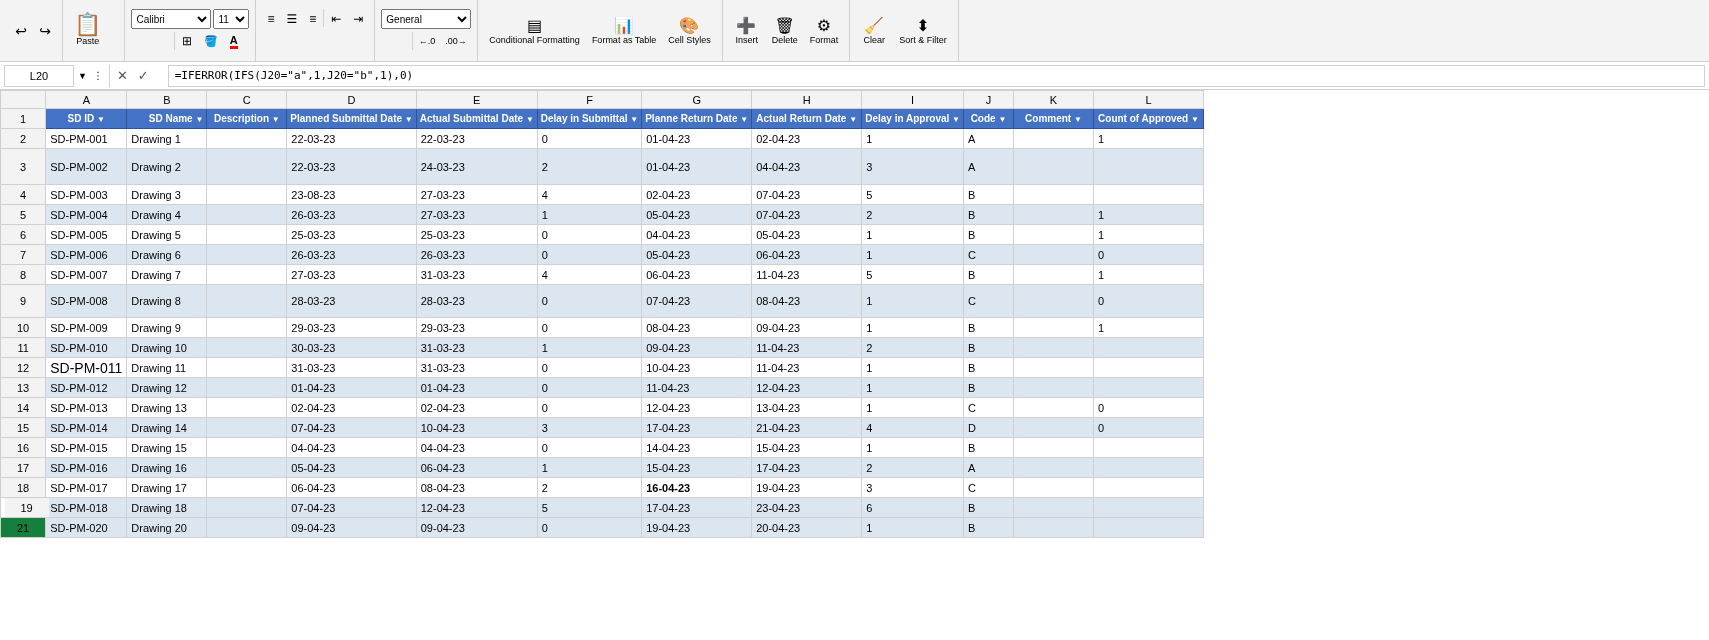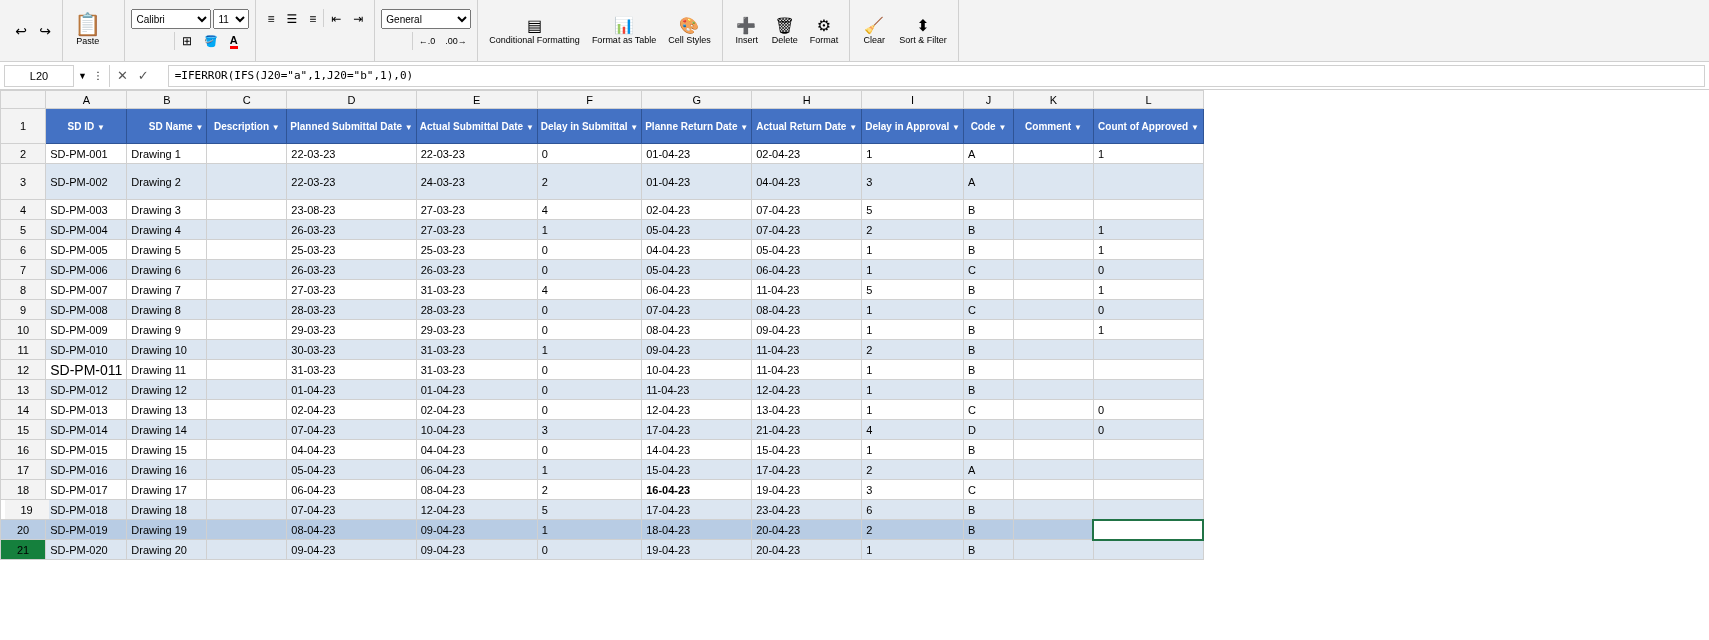--- a/index.html
+++ b/index.html
@@ -171,21 +171,21 @@
         <td style="background:#f3f3f3;text-align:center;width:30px;border:1px solid #d0d0d0;font-size:11px;position:sticky;left:0;z-index:1;">1</td>
 
       <td style="background: rgb(68, 114, 196); color: white; font-weight: bold; text-align: center; font-size: 10px; padding: 1px 3px; height: 20px; border: 1px solid rgb(47, 84, 150); width: 80px; overflow: hidden; white-space: nowrap;">SD ID <span style="font-size:8px;">▼</span></td>
           <td style="background: rgb(68, 114, 196); color: white; font-weight: bold; text-align: right; font-size: 10px; padding: 1px 3px; height: 20px; border: 1px solid rgb(47, 84, 150); width: 80px; overflow: hidden; white-space: nowrap;">SD Name <span style="font-size:8px;">▼</span></td>
           <td style="background: rgb(68, 114, 196); color: white; font-weight: bold; text-align: center; font-size: 10px; padding: 1px 3px; height: 20px; border: 1px solid rgb(47, 84, 150); width: 80px; overflow: hidden; white-space: nowrap;">Description <span style="font-size:8px;">▼</span></td>
           <td style="background: rgb(68, 114, 196); color: white; font-weight: bold; text-align: center; font-size: 10px; padding: 1px 3px; height: 20px; border: 1px solid rgb(47, 84, 150); width: 120px; overflow: hidden; white-space: nowrap;">Planned Submittal Date <span style="font-size:8px;">▼</span></td>
           <td style="background: rgb(68, 114, 196); color: white; font-weight: bold; text-align: center; font-size: 10px; padding: 1px 3px; height: 20px; border: 1px solid rgb(47, 84, 150); width: 120px; overflow: hidden; white-space: nowrap;">Actual Submittal Date <span style="font-size:8px;">▼</span></td>
           <td style="background: rgb(68, 114, 196); color: white; font-weight: bold; text-align: center; font-size: 10px; padding: 1px 3px; height: 20px; border: 1px solid rgb(47, 84, 150); width: 100px; overflow: hidden; white-space: nowrap;">Delay in Submittal <span style="font-size:8px;">▼</span></td>
           <td style="background: rgb(68, 114, 196); color: white; font-weight: bold; text-align: center; font-size: 10px; padding: 1px 3px; height: 20px; border: 1px solid rgb(47, 84, 150); width: 110px; overflow: hidden; white-space: nowrap;">Planne Return Date <span style="font-size:8px;">▼</span></td>
           <td style="background: rgb(68, 114, 196); color: white; font-weight: bold; text-align: center; font-size: 10px; padding: 1px 3px; height: 20px; border: 1px solid rgb(47, 84, 150); width: 110px; overflow: hidden; white-space: nowrap;">Actual Return Date <span style="font-size:8px;">▼</span></td>
-          <td style="background: rgb(68, 114, 196); color: white; font-weight: bold; text-align: center; font-size: 10px; padding: 1px 3px; height: 35px; border: 1px solid rgb(47, 84, 150); width: 100px; overflow: hidden; white-space: nowrap;">Delay in Approval <span style="font-size:8px;">▼</span></td>
+          <td style="background: rgb(68, 114, 196); color: white; font-weight: bold; text-align: center; font-size: 10px; padding: 1px 3px; height: 20px; border: 1px solid rgb(47, 84, 150); width: 100px; overflow: hidden; white-space: nowrap;">Delay in Approval <span style="font-size:8px;">▼</span></td>
           <td style="background: rgb(68, 114, 196); color: white; font-weight: bold; text-align: center; font-size: 10px; padding: 1px 3px; height: 20px; border: 1px solid rgb(47, 84, 150); width: 50px; overflow: hidden; white-space: nowrap;">Code <span style="font-size:8px;">▼</span></td>
           <td style="background: rgb(68, 114, 196); color: white; font-weight: bold; text-align: center; font-size: 10px; padding: 1px 3px; height: 20px; border: 1px solid rgb(47, 84, 150); width: 80px; overflow: hidden; white-space: nowrap;">Comment <span style="font-size:8px;">▼</span></td>
           <td style="background: rgb(68, 114, 196); color: white; font-weight: bold; text-align: center; font-size: 10px; padding: 1px 3px; height: 20px; border: 1px solid rgb(47, 84, 150); width: 110px; overflow: hidden; white-space: nowrap;">Count of Approved <span style="font-size:8px;">▼</span></td>
         </tr>
     </thead>
     <tbody id="sheet-body">
 
     <tr>
           <td style="background: rgb(243, 243, 243); text-align: center; width: 30px; border: 1px solid rgb(208, 208, 208); font-size: 11px; position: sticky; left: 0px; z-index: 1; padding: 0px 2px;">2</td>
           <td style="background: rgb(255, 255, 255); border: 1px solid rgb(208, 208, 208); padding: 1px 4px; height: 20px; font-size: 11px; width: 80px; overflow: hidden; white-space: nowrap; text-overflow: ellipsis;">SD-PM-001</td>
@@ -287,21 +287,21 @@
           <td style="background: rgb(255, 255, 255); border: 1px solid rgb(208, 208, 208); padding: 1px 4px; height: 20px; font-size: 11px; width: 110px; overflow: hidden; white-space: nowrap; text-overflow: ellipsis;">06-04-23</td>
           <td style="background: rgb(255, 255, 255); border: 1px solid rgb(208, 208, 208); padding: 1px 4px; height: 20px; font-size: 11px; width: 110px; overflow: hidden; white-space: nowrap; text-overflow: ellipsis;">11-04-23</td>
           <td style="background: rgb(255, 255, 255); border: 1px solid rgb(208, 208, 208); padding: 1px 4px; height: 20px; font-size: 11px; width: 100px; overflow: hidden; white-space: nowrap; text-overflow: ellipsis;">5</td>
           <td style="background: rgb(255, 255, 255); border: 1px solid rgb(208, 208, 208); padding: 1px 4px; height: 20px; font-size: 11px; width: 50px; overflow: hidden; white-space: nowrap; text-overflow: ellipsis;">B</td>
           <td style="background: rgb(255, 255, 255); border: 1px solid rgb(208, 208, 208); padding: 1px 4px; height: 20px; font-size: 11px; width: 80px; overflow: hidden; white-space: nowrap; text-overflow: ellipsis;"></td>
           <td style="background: rgb(255, 255, 255); border: 1px solid rgb(208, 208, 208); padding: 1px 4px; height: 20px; font-size: 11px; width: 110px; overflow: hidden; white-space: nowrap; text-overflow: ellipsis;">1</td>
         </tr>
         <tr>
           <td style="background: rgb(243, 243, 243); text-align: center; width: 30px; border: 1px solid rgb(208, 208, 208); font-size: 11px; position: sticky; left: 0px; z-index: 1; padding: 0px 2px;">9</td>
           <td style="background: rgb(220, 230, 241); border: 1px solid rgb(208, 208, 208); padding: 1px 4px; height: 20px; font-size: 11px; width: 80px; overflow: hidden; white-space: nowrap; text-overflow: ellipsis;">SD-PM-008</td>
-          <td style="background: rgb(220, 230, 241); border: 1px solid rgb(208, 208, 208); padding: 1px 4px; height: 20px; font-size: 11px; width: 80px; overflow: hidden; white-space: nowrap; text-overflow: ellipsis;">Drawing 8</td>
+          <td style="background: rgb(220, 230, 241); border: 1px solid rgb(208, 208, 208); padding: 1px 4px; height: 33px; font-size: 11px; width: 80px; overflow: hidden; white-space: nowrap; text-overflow: ellipsis;">Drawing 8</td>
           <td style="background: rgb(220, 230, 241); border: 1px solid rgb(208, 208, 208); padding: 1px 4px; height: 20px; font-size: 11px; width: 80px; overflow: hidden; white-space: nowrap; text-overflow: ellipsis;"></td>
           <td style="background: rgb(220, 230, 241); border: 1px solid rgb(208, 208, 208); padding: 1px 4px; height: 20px; font-size: 11px; width: 120px; overflow: hidden; white-space: nowrap; text-overflow: ellipsis;">28-03-23</td>
           <td style="background: rgb(220, 230, 241); border: 1px solid rgb(208, 208, 208); padding: 1px 4px; height: 20px; font-size: 11px; width: 120px; overflow: hidden; white-space: nowrap; text-overflow: ellipsis;">28-03-23</td>
           <td style="background: rgb(220, 230, 241); border: 1px solid rgb(208, 208, 208); padding: 1px 4px; height: 20px; font-size: 11px; width: 100px; overflow: hidden; white-space: nowrap; text-overflow: ellipsis;">0</td>
           <td style="background: rgb(220, 230, 241); border: 1px solid rgb(208, 208, 208); padding: 1px 4px; height: 20px; font-size: 11px; width: 110px; overflow: hidden; white-space: nowrap; text-overflow: ellipsis;">07-04-23</td>
           <td style="background: rgb(220, 230, 241); border: 1px solid rgb(208, 208, 208); padding: 1px 4px; height: 20px; font-size: 11px; width: 110px; overflow: hidden; white-space: nowrap; text-overflow: ellipsis;">08-04-23</td>
           <td style="background: rgb(220, 230, 241); border: 1px solid rgb(208, 208, 208); padding: 1px 4px; height: 20px; font-size: 11px; width: 100px; overflow: hidden; white-space: nowrap; text-overflow: ellipsis;">1</td>
           <td style="background: rgb(220, 230, 241); border: 1px solid rgb(208, 208, 208); padding: 1px 4px; height: 20px; font-size: 11px; width: 50px; overflow: hidden; white-space: nowrap; text-overflow: ellipsis;">C</td>
           <td style="background: rgb(220, 230, 241); border: 1px solid rgb(208, 208, 208); padding: 1px 4px; height: 20px; font-size: 11px; width: 80px; overflow: hidden; white-space: nowrap; text-overflow: ellipsis;"></td>
           <td style="background: rgb(220, 230, 241); border: 1px solid rgb(208, 208, 208); padding: 1px 4px; height: 20px; font-size: 11px; width: 110px; overflow: hidden; white-space: nowrap; text-overflow: ellipsis;">0</td>
@@ -450,35 +450,20 @@
           <td style="background: rgb(220, 230, 241); border: 1px solid rgb(208, 208, 208); padding: 1px 4px; height: 20px; font-size: 11px; width: 120px; overflow: hidden; white-space: nowrap; text-overflow: ellipsis;">12-04-23</td>
           <td style="background: rgb(220, 230, 241); border: 1px solid rgb(208, 208, 208); padding: 1px 4px; height: 20px; font-size: 11px; width: 100px; overflow: hidden; white-space: nowrap; text-overflow: ellipsis;">5</td>
           <td style="background: rgb(220, 230, 241); border: 1px solid rgb(208, 208, 208); padding: 1px 4px; height: 20px; font-size: 11px; width: 110px; overflow: hidden; white-space: nowrap; text-overflow: ellipsis;">17-04-23</td>
           <td style="background: rgb(220, 230, 241); border: 1px solid rgb(208, 208, 208); padding: 1px 4px; height: 20px; font-size: 11px; width: 110px; overflow: hidden; white-space: nowrap; text-overflow: ellipsis;">23-04-23</td>
           <td style="background: rgb(220, 230, 241); border: 1px solid rgb(208, 208, 208); padding: 1px 4px; height: 20px; font-size: 11px; width: 100px; overflow: hidden; white-space: nowrap; text-overflow: ellipsis;">6</td>
           <td style="background: rgb(220, 230, 241); border: 1px solid rgb(208, 208, 208); padding: 1px 4px; height: 20px; font-size: 11px; width: 50px; overflow: hidden; white-space: nowrap; text-overflow: ellipsis;">B</td>
           <td style="background: rgb(220, 230, 241); border: 1px solid rgb(208, 208, 208); padding: 1px 4px; height: 20px; font-size: 11px; width: 80px; overflow: hidden; white-space: nowrap; text-overflow: ellipsis;"></td>
           <td style="background: rgb(220, 230, 241); border: 1px solid rgb(208, 208, 208); padding: 1px 4px; height: 20px; font-size: 11px; width: 110px; overflow: hidden; white-space: nowrap; text-overflow: ellipsis;"></td>
         </tr>
         <tr>
-          <td style="background: rgb(184, 204, 228); text-align: center; width: 30px; border: 1px solid rgb(208, 208, 208); font-size: 11px; position: sticky; left: 0px; z-index: 1; padding: 0px 2px;">20</td>
-          <td style="background: rgb(184, 204, 228); border: 1px solid rgb(208, 208, 208); padding: 1px 4px; height: 20px; font-size: 11px; width: 80px; overflow: hidden; white-space: nowrap; text-overflow: ellipsis;">SD-PM-019</td>
-          <td style="background: rgb(184, 204, 228); border: 1px solid rgb(208, 208, 208); padding: 1px 4px; height: 20px; font-size: 11px; width: 80px; overflow: hidden; white-space: nowrap; text-overflow: ellipsis;">Drawing 19</td>
-          <td style="background: rgb(184, 204, 228); border: 1px solid rgb(208, 208, 208); padding: 1px 4px; height: 20px; font-size: 11px; width: 80px; overflow: hidden; white-space: nowrap; text-overflow: ellipsis;"></td>
-          <td style="background: rgb(184, 204, 228); border: 1px solid rgb(208, 208, 208); padding: 1px 4px; height: 20px; font-size: 11px; width: 120px; overflow: hidden; white-space: nowrap; text-overflow: ellipsis;">08-04-23</td>
-          <td style="background: rgb(184, 204, 228); border: 1px solid rgb(208, 208, 208); padding: 1px 4px; height: 20px; font-size: 11px; width: 120px; overflow: hidden; white-space: nowrap; text-overflow: ellipsis;">09-04-23</td>
-          <td style="background: rgb(184, 204, 228); border: 1px solid rgb(208, 208, 208); padding: 1px 4px; height: 20px; font-size: 11px; width: 100px; overflow: hidden; white-space: nowrap; text-overflow: ellipsis;">1</td>
-          <td style="background: rgb(184, 204, 228); border: 1px solid rgb(208, 208, 208); padding: 1px 4px; height: 20px; font-size: 11px; width: 110px; overflow: hidden; white-space: nowrap; text-overflow: ellipsis;">18-04-23</td>
-          <td style="background: rgb(184, 204, 228); border: 1px solid rgb(208, 208, 208); padding: 1px 4px; height: 20px; font-size: 11px; width: 110px; overflow: hidden; white-space: nowrap; text-overflow: ellipsis;">20-04-23</td>
-          <td style="background: rgb(184, 204, 228); border: 1px solid rgb(208, 208, 208); padding: 1px 4px; height: 20px; font-size: 11px; width: 100px; overflow: hidden; white-space: nowrap; text-overflow: ellipsis;">2</td>
-          <td style="background: rgb(184, 204, 228); border: 1px solid rgb(208, 208, 208); padding: 1px 4px; height: 20px; font-size: 11px; width: 50px; overflow: hidden; white-space: nowrap; text-overflow: ellipsis;">B</td>
-          <td style="background: rgb(184, 204, 228); border: 1px solid rgb(208, 208, 208); padding: 1px 4px; height: 20px; font-size: 11px; width: 80px; overflow: hidden; white-space: nowrap; text-overflow: ellipsis;"></td>
-          <td style="background: rgb(255, 255, 255); border: 2px solid rgb(33, 115, 70); padding: 1px 4px; height: 20px; font-size: 11px; width: 110px; overflow: hidden; white-space: nowrap; text-overflow: ellipsis;"></td>
-        </tr>
-        <tr>
           <td style="background: #15803d; text-align: center; width: 30px; border: 1px solid rgb(208, 208, 208); font-size: 11px; position: sticky; left: 0px; z-index: 1; padding: 0px 4px;">21</td>
           <td style="background: rgb(220, 230, 241); border: 1px solid rgb(208, 208, 208); padding: 1px 4px; height: 20px; font-size: 11px; width: 80px; overflow: hidden; white-space: nowrap; text-overflow: ellipsis;">SD-PM-020</td>
           <td style="background: rgb(220, 230, 241); border: 1px solid rgb(208, 208, 208); padding: 1px 4px; height: 20px; font-size: 11px; width: 80px; overflow: hidden; white-space: nowrap; text-overflow: ellipsis;">Drawing 20</td>
           <td style="background: rgb(220, 230, 241); border: 1px solid rgb(208, 208, 208); padding: 1px 4px; height: 20px; font-size: 11px; width: 80px; overflow: hidden; white-space: nowrap; text-overflow: ellipsis;"></td>
           <td style="background: rgb(220, 230, 241); border: 1px solid rgb(208, 208, 208); padding: 1px 4px; height: 20px; font-size: 11px; width: 120px; overflow: hidden; white-space: nowrap; text-overflow: ellipsis;">09-04-23</td>
           <td style="background: rgb(220, 230, 241); border: 1px solid rgb(208, 208, 208); padding: 1px 4px; height: 20px; font-size: 11px; width: 120px; overflow: hidden; white-space: nowrap; text-overflow: ellipsis;">09-04-23</td>
           <td style="background: rgb(220, 230, 241); border: 1px solid rgb(208, 208, 208); padding: 1px 4px; height: 20px; font-size: 11px; width: 100px; overflow: hidden; white-space: nowrap; text-overflow: ellipsis;">0</td>
           <td style="background: rgb(220, 230, 241); border: 1px solid rgb(208, 208, 208); padding: 1px 4px; height: 20px; font-size: 11px; width: 110px; overflow: hidden; white-space: nowrap; text-overflow: ellipsis;">19-04-23</td>
           <td style="background: rgb(220, 230, 241); border: 1px solid rgb(208, 208, 208); padding: 1px 4px; height: 20px; font-size: 11px; width: 110px; overflow: hidden; white-space: nowrap; text-overflow: ellipsis;">20-04-23</td>
           <td style="background: rgb(220, 230, 241); border: 1px solid rgb(208, 208, 208); padding: 1px 4px; height: 20px; font-size: 11px; width: 100px; overflow: hidden; white-space: nowrap; text-overflow: ellipsis;">1</td>

